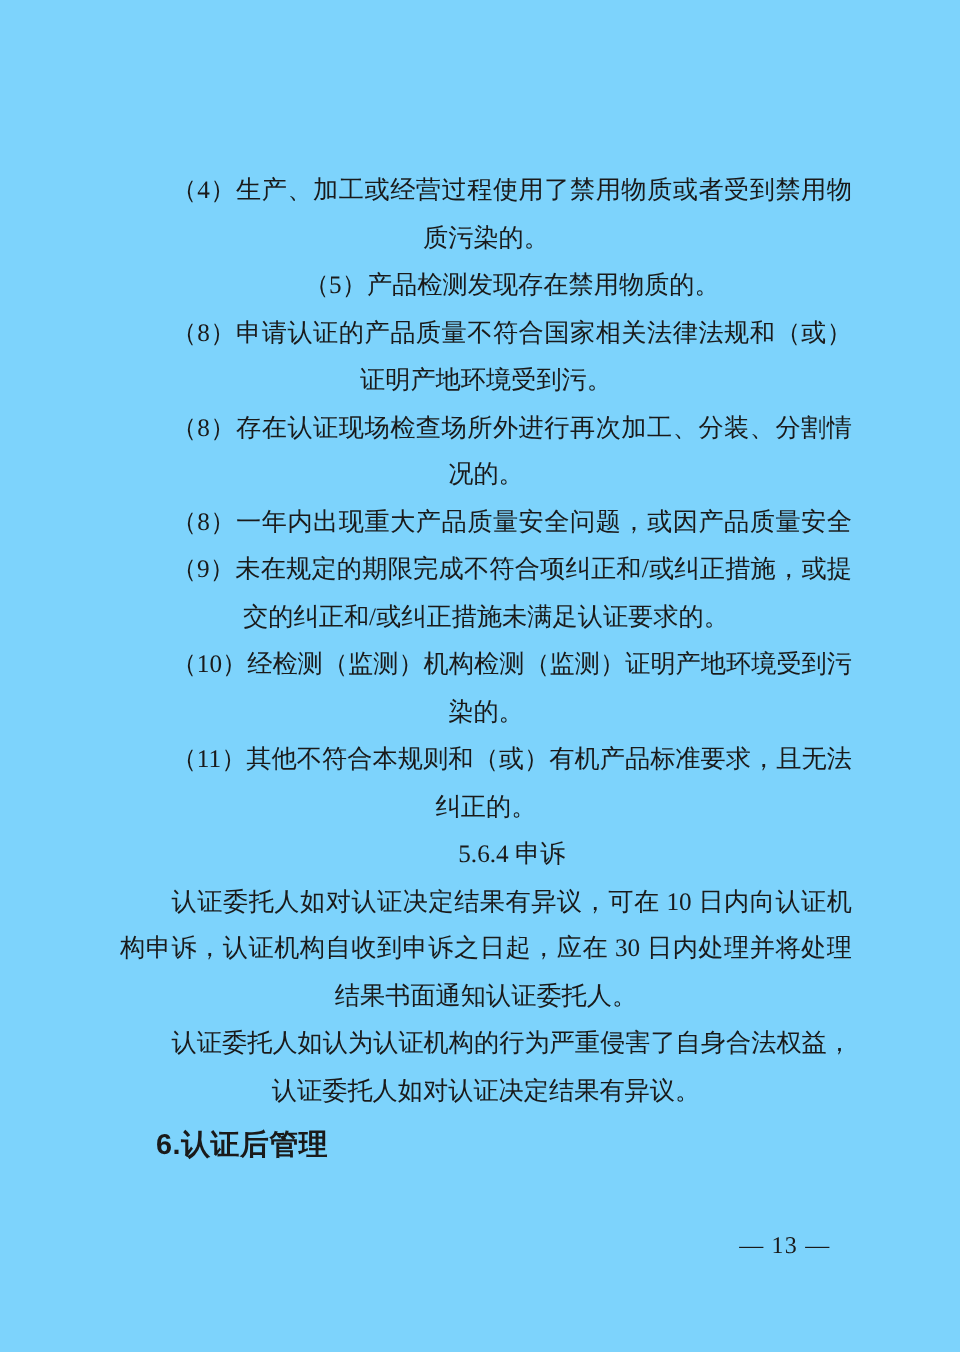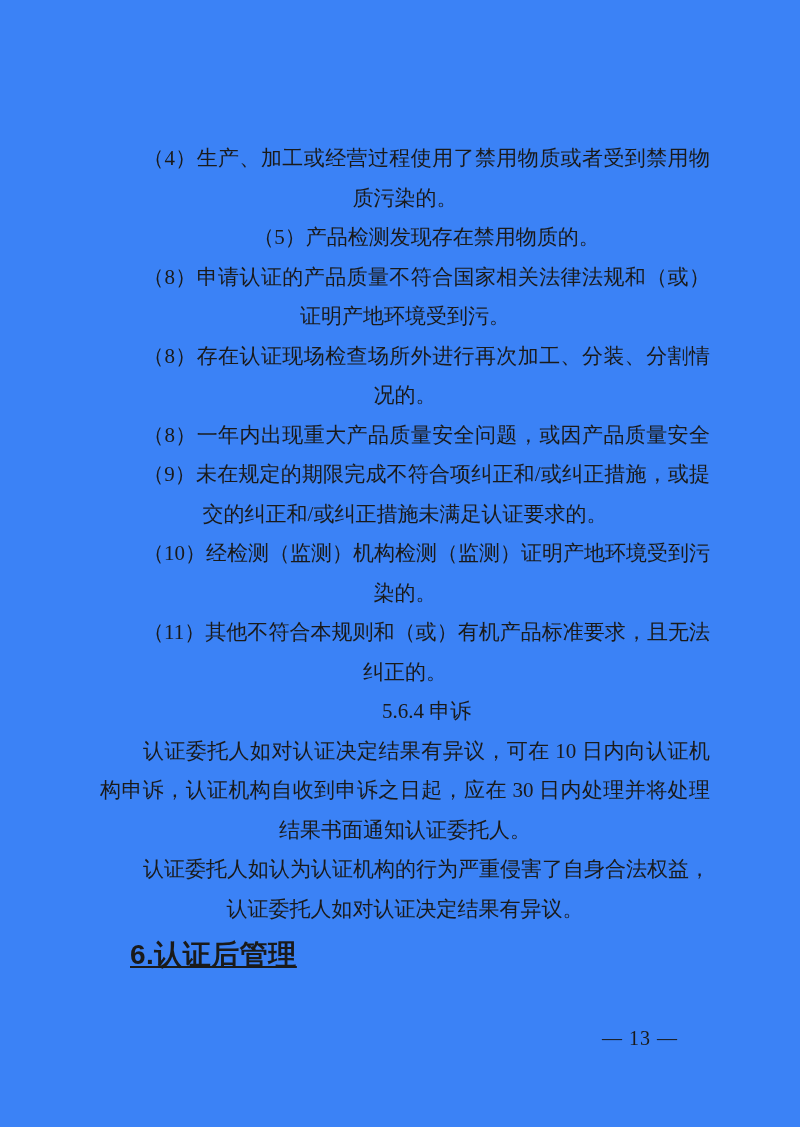--- a/index.html
+++ b/index.html
@@ -4,21 +4,21 @@
 <style>
   html, body {
     margin: 0;
     padding: 0;
     background: #ffffff;
   }
   .page {
     position: relative;
     width: 800px;
     height: 1127px;
-    background: #3b82f6;
+    background: #7dd3fc;
     overflow: hidden;
     font-family: "Liberation Serif", "DejaVu Serif", serif;
     color: #1a1a1a;
   }
   .doc-body {
     position: absolute;
     left: 100px;
     top: 139px;
     width: 610px;
     font-size: 21px;
@@ -31,31 +31,30 @@
   .ln.first {
     text-indent: 43px;
   }
   .ln.j {
     text-align: justify;
     text-align-last: justify;
   }
   .section-heading {
     font-family: "Liberation Sans", "DejaVu Sans", sans-serif;
     font-weight: bold;
-    font-size: 28px;
+    font-size: 24px;
     line-height: 40px;
     text-indent: 30px;
     margin-top: 6px;
     letter-spacing: 0.5px;
-    text-decoration: underline;
   }
   .page-number {
     position: absolute;
     top: 1028px;
-    right: 122px;
+    right: 108px;
     font-size: 20px;
     line-height: 20px;
     letter-spacing: 1px;
     color: #1a1a1a;
   }
 </style>
 </head>
 <body>
 
 <div class="page">

